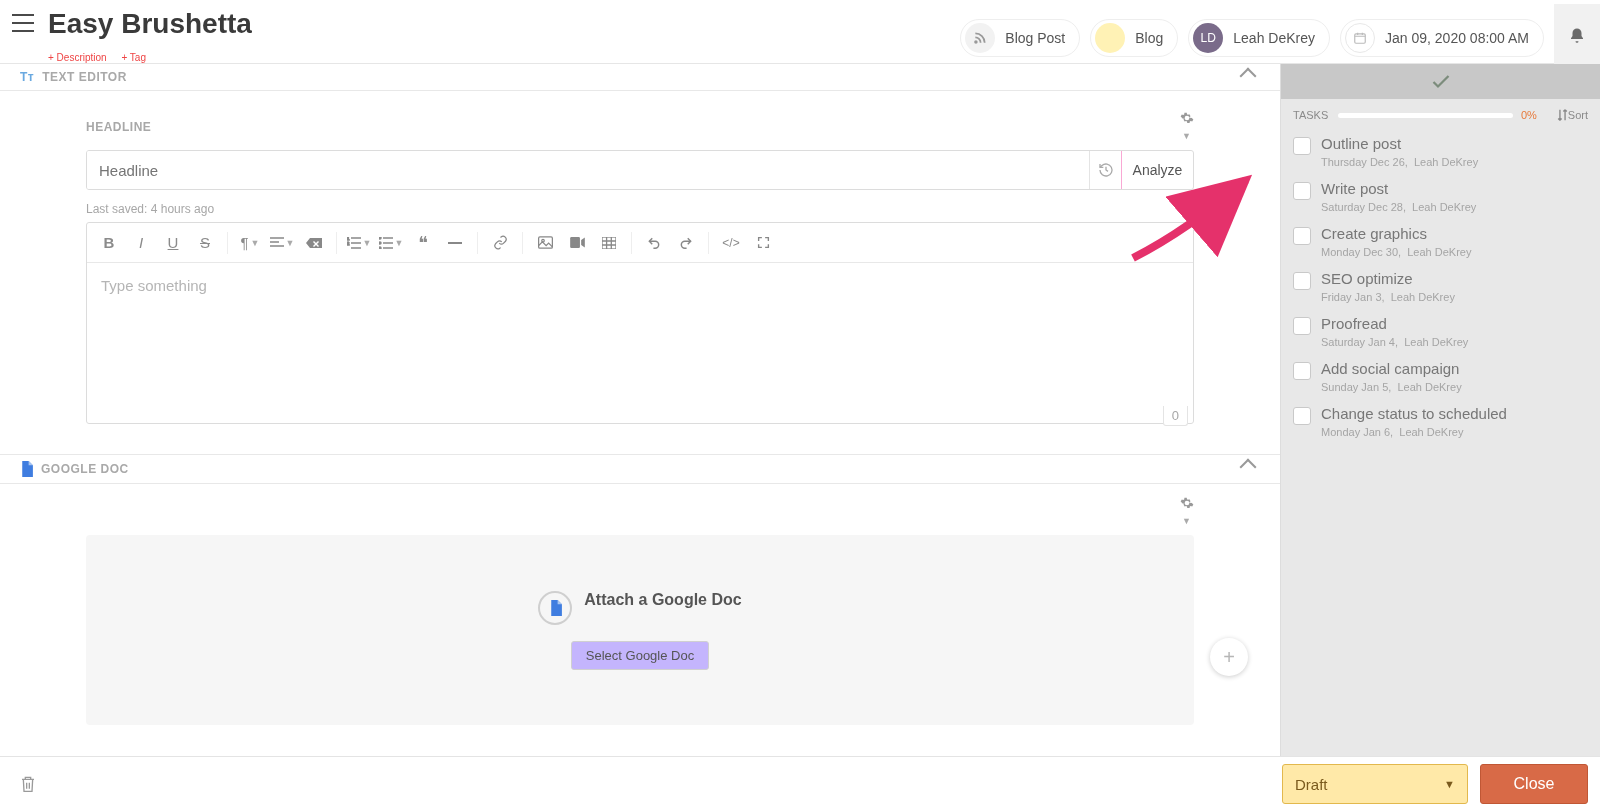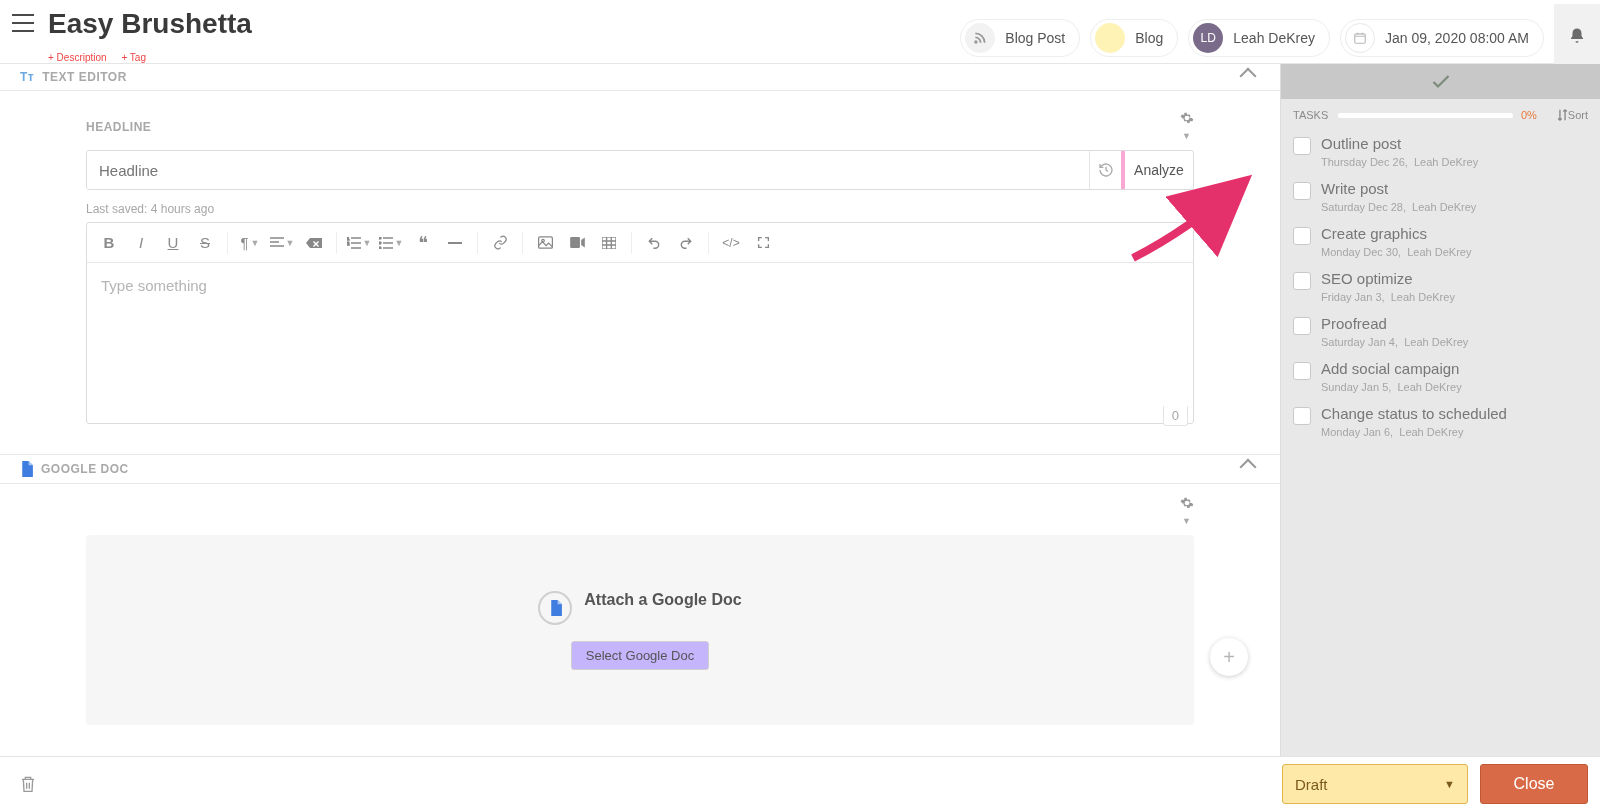--- a/index.html
+++ b/index.html
@@ -28,21 +28,21 @@
   .sec-bar .lbl{display:flex;align-items:center;gap:8px;}
   .chev{width:12px;height:12px;border-left:2px solid #999;border-top:2px solid #999;transform:rotate(45deg);margin-right:6px;cursor:pointer;}
   
   .editor-wrap{padding:20px 86px 30px;}
   .row-top{display:flex;justify-content:space-between;align-items:center;}
   .lbl-h{font-size:12px;font-weight:600;color:#a8a8a8;letter-spacing:.5px;}
   .gear{color:#999;cursor:pointer;font-size:15px;}
   .hl-row{display:flex;margin-top:8px;border:1px solid #dcdcdc;border-radius:3px;overflow:hidden;}
   .hl-input{flex:1;height:38px;border:none;padding:0 12px;font-size:15px;color:#333;outline:none;}
   .hl-hist{width:32px;border-left:1px solid #e4e4e4;display:flex;align-items:center;justify-content:center;color:#aaa;cursor:pointer;}
-  .analyze{width:72px;border-left:4px solid #f9a8d4;display:flex;align-items:center;justify-content:center;font-size:14px;color:#555;cursor:pointer;}
+  .analyze{width:72px;border-left:1px solid #f9a8d4;display:flex;align-items:center;justify-content:center;font-size:14px;color:#555;cursor:pointer;}
   .saved{margin-top:12px;font-size:12px;color:#a7a7a7;}
   .ed-box{margin-top:6px;border:1px solid #dcdcdc;border-radius:3px;}
   .tb{display:flex;align-items:center;height:40px;border-bottom:1px solid #e8e8e8;padding:0 6px;}
   .tb-btn{width:32px;height:30px;display:flex;align-items:center;justify-content:center;color:#8b8b8b;cursor:pointer;font-size:15px;}
   .tb-sep{width:1px;height:22px;background:#eee;margin:0 6px;}
   .tiny-caret{font-size:9px;margin-left:2px;color:#aaa;}
   .ed-body{min-height:160px;padding:14px;position:relative;}
   .ed-ph{color:#b5b5b5;font-size:15px;}
   .ed-count{position:absolute;right:6px;bottom:-2px;padding:2px 8px;border:1px solid #e4e4e4;border-top:none;border-radius:0 0 3px 3px;font-size:13px;color:#a7a7a7;background:#fff;}
   

